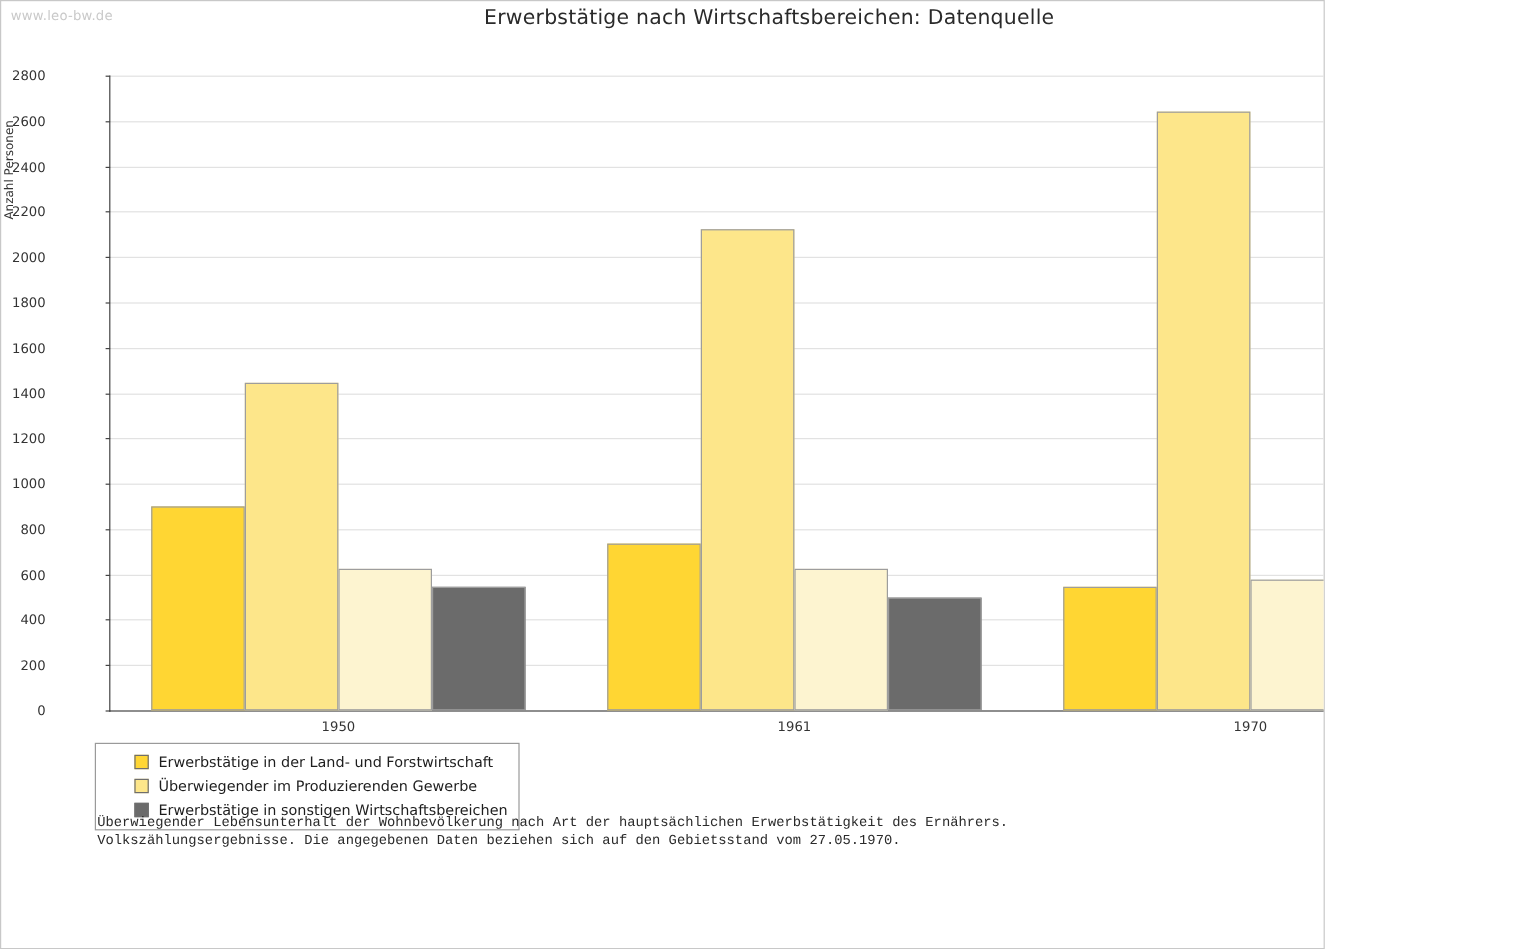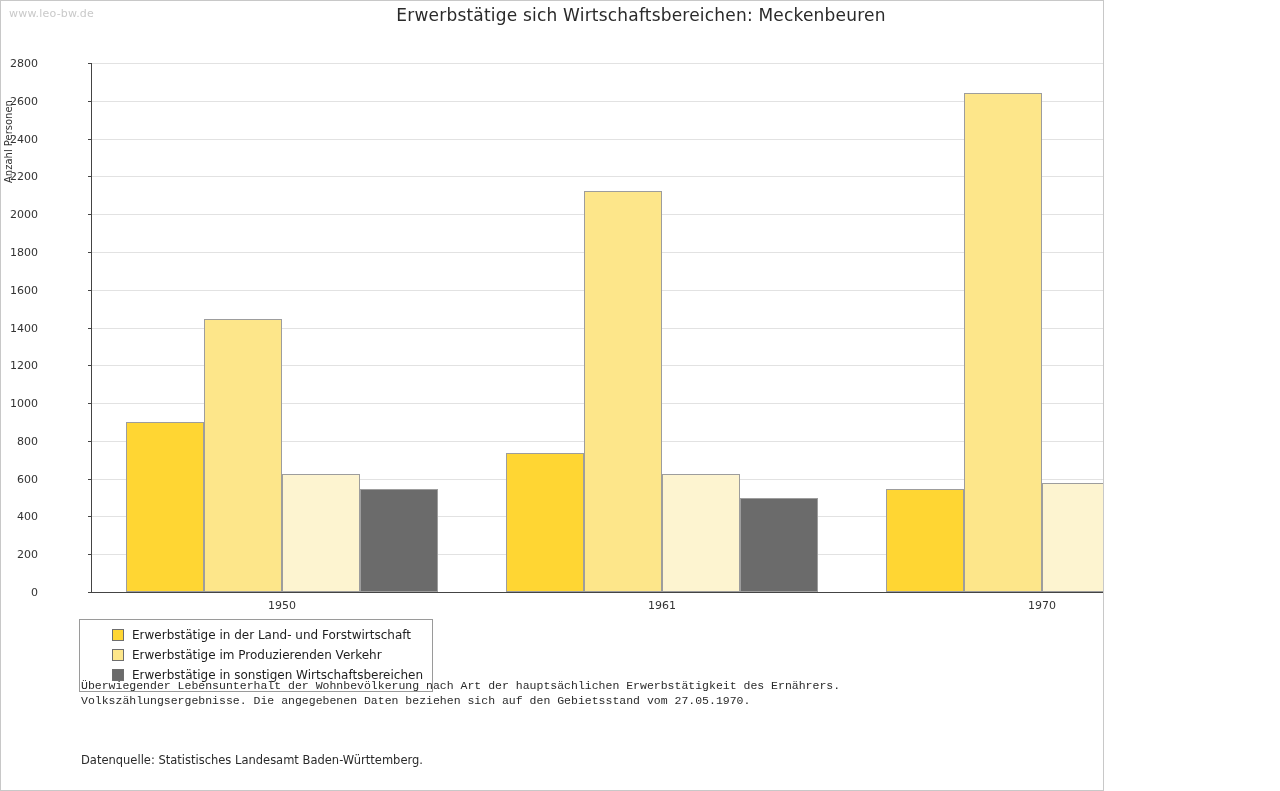--- a/index.html
+++ b/index.html
@@ -136,21 +136,21 @@
   #note-1 { top: 677px; font-family: Liberation Mono, monospace; }
   #note-2 { top: 752px; }
 </style>
 </head>
 <body>
 
 <div id="page">
 
   <div class="watermark">www.leo-bw.de</div>
 
-  <div class="chart-title">Erwerbstätige sich Wirtschaftsbereichen: Meckenbeuren</div>
+  <div class="chart-title">Erwerbstätige nach Wirtschaftsbereichen: Datenquelle</div>
 
   <div class="ylabel">Anzahl Personen</div>
 
   <div id="plot">
       <div class="ytick-mark" style="top: 529px;"></div>
       <div class="ytick-label" style="top: 529px;">0</div>
       <div class="gridline" style="top: 491.214px;"></div>
       <div class="ytick-mark" style="top: 491.214px;"></div>
       <div class="ytick-label" style="top: 491.214px;">200</div>
       <div class="gridline" style="top: 453.429px;"></div>
@@ -209,25 +209,24 @@
       <div class="xtick-label" style="left: 950px;">1970</div>
     </div>
 
   <div id="legend">
       <div class="legend-row">
         <span class="legend-swatch" style="background: rgb(255, 214, 51);"></span>
         <span class="legend-text">Erwerbstätige in der Land- und Forstwirtschaft</span>
       </div>
       <div class="legend-row">
         <span class="legend-swatch" style="background: rgb(253, 230, 138);"></span>
-        <span class="legend-text">Erwerbstätige im Produzierenden Verkehr</span>
+        <span class="legend-text">Überwiegender im Produzierenden Gewerbe</span>
       </div>
       <div class="legend-row">
         <span class="legend-swatch" style="background: rgb(107, 107, 107);"></span>
         <span class="legend-text">Erwerbstätige in sonstigen Wirtschaftsbereichen</span>
       </div>
     </div>
 
   <div class="footnote" id="note-1">Überwiegender Lebensunterhalt der Wohnbevölkerung nach Art der hauptsächlichen Erwerbstätigkeit des Ernährers.
 Volkszählungsergebnisse. Die angegebenen Daten beziehen sich auf den Gebietsstand vom 27.05.1970.</div>
-  <div class="footnote" id="note-2">Datenquelle: Statistisches Landesamt Baden-Württemberg.</div>
 
 </div>
 
 </body></html>

